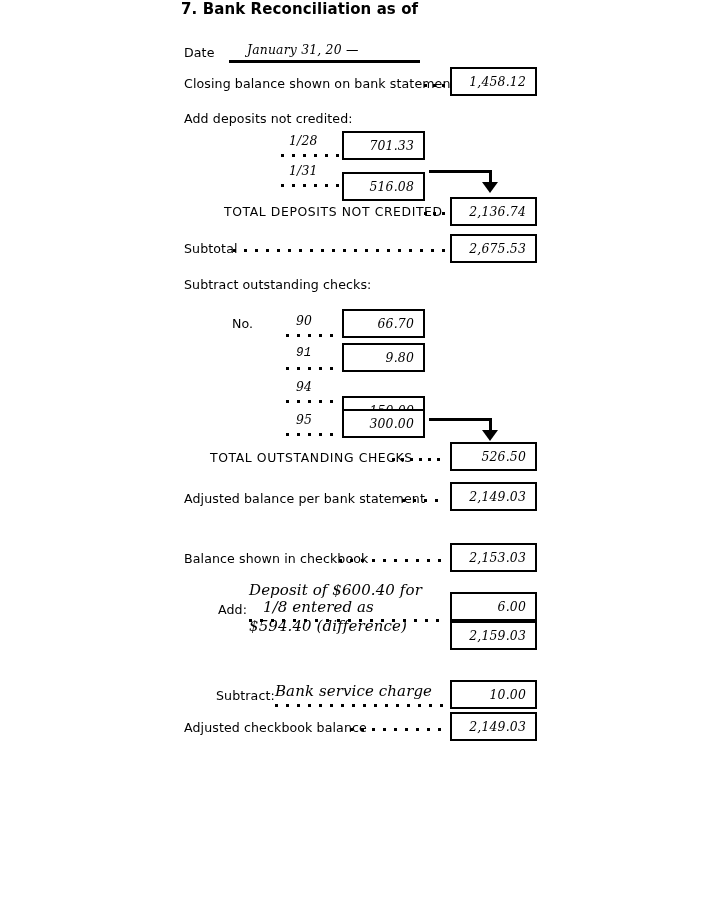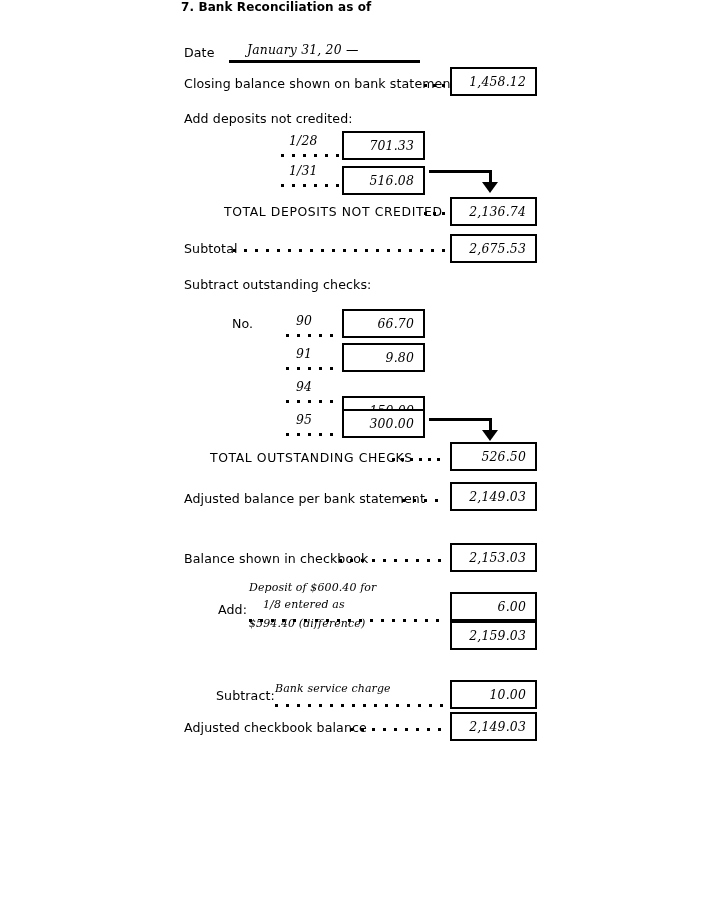--- a/index.html
+++ b/index.html
@@ -23,21 +23,21 @@
     height: 919px;
   }
 
   
   .abs { position: absolute; }
 
   
   .title {
     left: 181px;
     top: 0px;
-    font-size: 12px;
+    font-size: 15px;
     font-weight: bold;
     letter-spacing: 0.1px;
     white-space: nowrap;
   }
 
   
   .lbl {
     font-size: 12.6px;
     white-space: nowrap;
     letter-spacing: 0.1px;
@@ -52,21 +52,21 @@
   .hand {
     font-family: "DejaVu Serif", serif;
     font-style: italic;
     font-size: 12.4px;
     white-space: nowrap;
     letter-spacing: 0.2px;
   }
   .hand-sm {
     font-family: "DejaVu Serif", serif;
     font-style: italic;
-    font-size: 11px;
+    font-size: 15px;
     white-space: nowrap;
     letter-spacing: 0.1px;
   }
 
   
   .box {
     position: absolute;
     border: 2.5px solid #000;
     background: #fff;
     box-sizing: border-box;
@@ -147,21 +147,21 @@
   <div class="abs lbl" style="left:184px; top:111px;">Add deposits not credited:</div>
 
   <div class="abs hand" style="left:289px; top:133px;">1/28</div>
   <div class="dots" style="left:281px; top:148px; width:58px;"></div>
   <div class="box box-m" style="top:131px;">
     <span class="amt">701.33</span>
   </div>
 
   <div class="abs hand" style="left:289px; top:163px;">1/31</div>
   <div class="dots" style="left:281px; top:178px; width:58px;"></div>
-  <div class="box box-m" style="top:166px;padding-left:16px;">
+  <div class="box box-m" style="top:172px;padding-left:16px;">
     <span class="amt">516.08</span>
   </div>
 
   <div class="arrow-h" style="left:429px; top:170px; width:63px;"></div>
   <div class="arrow-v" style="left:489px; top:170px; height:17px;"></div>
   <div class="arrow-head" style="left:482px; top:182px;"></div>
 
   <div class="abs lbl-caps" style="left:224px; top:204px;">TOTAL DEPOSITS NOT CREDITED</div>
   <div class="dots dots-tight" style="left:424px; top:206px; width:21px;"></div>
   <div class="box box-r" style="top:197px;">
@@ -177,21 +177,21 @@
   <div class="abs lbl" style="left:184px; top:277px;">Subtract outstanding checks:</div>
 
   <div class="abs lbl" style="left:232px; top:316px;">No.</div>
 
   <div class="abs hand" style="left:296px; top:313px;">90</div>
   <div class="dots" style="left:286px; top:328px; width:54px;"></div>
   <div class="box box-m" style="top:309px;">
     <span class="amt">66.70</span>
   </div>
 
-  <div class="abs hand" style="left:296px; top:346px;">91</div>
+  <div class="abs hand" style="left:296px; top:346px;font-family:Liberation Mono, monospace;">91</div>
   <div class="dots" style="left:286px; top:361px; width:54px;"></div>
   <div class="box box-m" style="top:343px;">
     <span class="amt">9.80</span>
   </div>
 
   <div class="abs hand" style="left:296px; top:379px;">94</div>
   <div class="dots" style="left:286px; top:394px; width:54px;"></div>
   <div class="box box-m" style="top:396px;padding-left:28px;">
     <span class="amt">150.00</span>
   </div>

